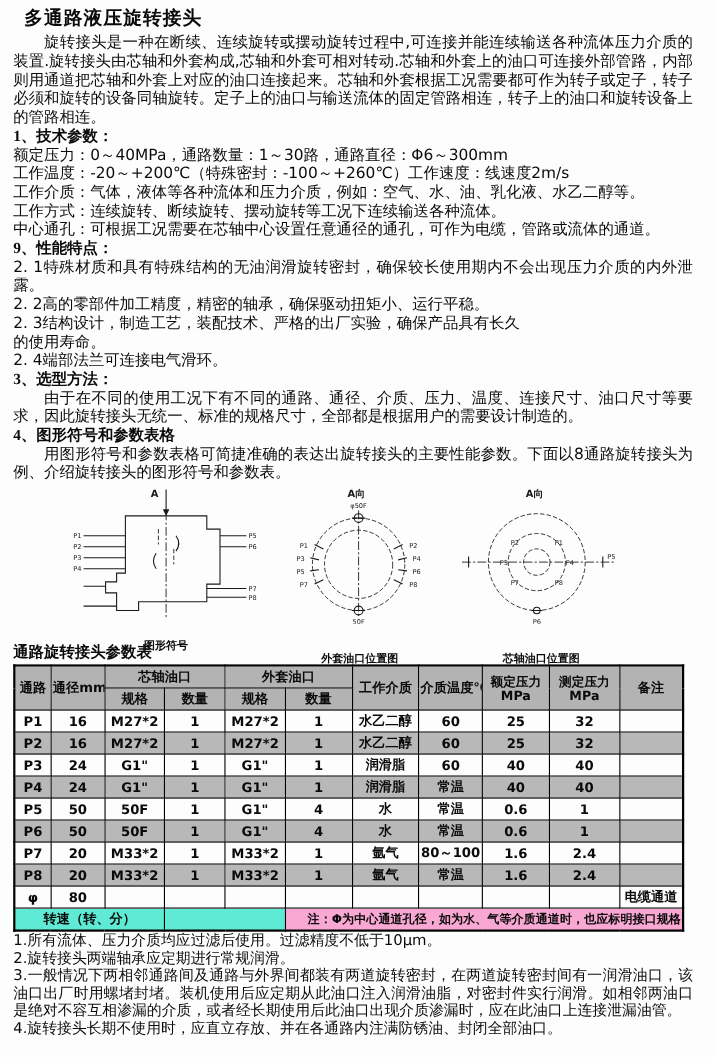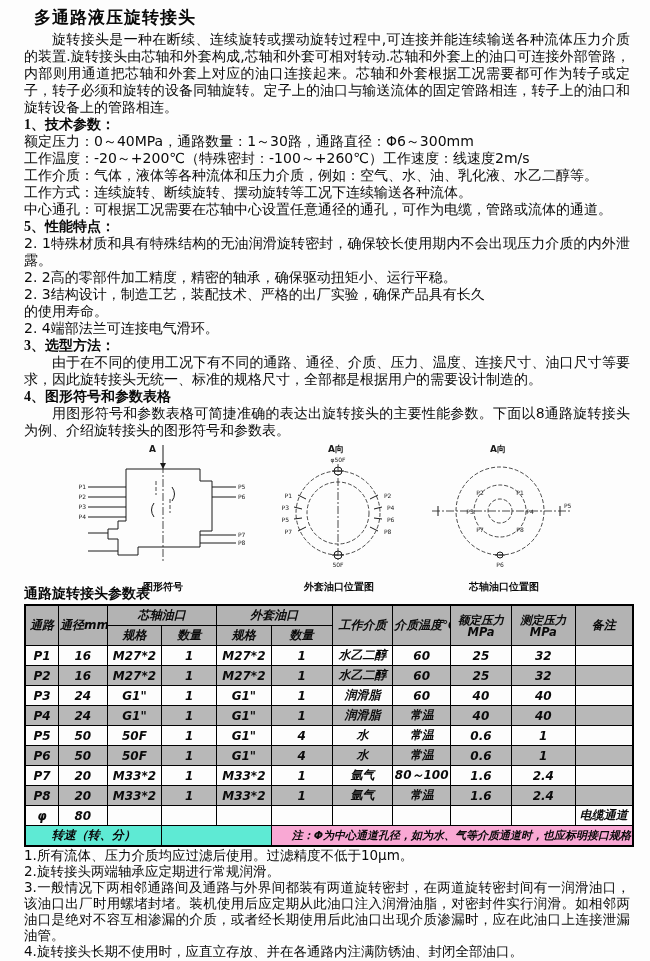--- a/index.html
+++ b/index.html
@@ -1,43 +1,43 @@
 <!DOCTYPE html>
 <html><head>
 <meta charset="utf-8">
 <style>
   html,body { margin:0; padding:0; background:#e8e8e8; }
   .page {
     position:relative; width:650px; height:961px; margin:0 auto;
     background:#fdfdfd; color:#0a0a0a; overflow:hidden;
     font-family:"DejaVu Sans", sans-serif;
-    box-sizing:border-box; padding:6px 20px 0 24px;
+    box-sizing:border-box; padding:6px 20px 0 12px;
   }
   .doc-title { font-size:17px; font-weight:bold; margin:0 0 3px 10px; line-height:22px; letter-spacing:1px; }
   p.body-par { font-size:14px; line-height:17px; margin:0; text-align:justify; }
   .indent { text-indent:2em; }
   .sec-heading { font-size:14px; font-weight:bold; line-height:17px; margin:0;font-family:Liberation Serif, serif; }
   .line { font-size:14px; line-height:17px; }
   
   .diagrams { display:flex; align-items:flex-start; padding:4px 0 0 52px; height:138px; }
   .diagram { display:flex; flex-direction:column; align-items:center; }
-  .diagram + .diagram { margin-left:14px; }
+  .diagram + .diagram { margin-left:14px;gap:12px; }
   .diagram svg { display:block; }
   .diagram .caption { font-size:10px; font-weight:bold; margin-top:13px; }
   svg .ln { stroke:#1a1a1a; stroke-width:1; fill:none; }
   svg .dash { stroke:#1a1a1a; stroke-width:0.8; fill:none; stroke-dasharray:4 2; }
   svg .dashdot { stroke:#1a1a1a; stroke-width:0.8; fill:none; stroke-dasharray:8 2 2 2; }
   svg text { fill:#1a1a1a; font-family:"DejaVu Sans", sans-serif; }
   .t-small { font-size:6px; }
   .t-view { font-size:9px; font-weight:bold; }
   
   .table-title { font-size:14px; font-weight:bold; line-height:20px; margin:2px 0 1px 0; }
   table.params {
     border-collapse:collapse; width:610px; table-layout:fixed;
-    font-size:12px; font-weight:bold; border:2px solid #000;font-style:italic;
+    font-size:12px; font-weight:bold; border:2px solid #000;
   }
   table.params th, table.params td {
     border:1px solid #000; text-align:center; vertical-align:middle;
     padding:0 1px; height:19px; overflow:hidden; white-space:nowrap;
   }
   table.params thead th { background:#b3b3b3; height:19px; font-size:12px; }
   table.params thead .two-line { line-height:12px; font-size:11.5px; }
   table.params tbody tr:nth-child(even) { background:#b8b8b8; }
   table.params tfoot td.gray { background:#5eead4; }
   table.params tfoot td.note-cell { text-align:right; font-size:11px; padding-left:4px; background:#f9a8d4; }
@@ -54,21 +54,21 @@
 
   <p class="body-par indent">旋转接头是一种在断续、连续旋转或摆动旋转过程中,可连接并能连续输送各种流体压力介质的装置.旋转接头由芯轴和外套构成,芯轴和外套可相对转动.芯轴和外套上的油口可连接外部管路，内部则用通道把芯轴和外套上对应的油口连接起来。芯轴和外套根据工况需要都可作为转子或定子，转子必须和旋转的设备同轴旋转。定子上的油口与输送流体的固定管路相连，转子上的油口和旋转设备上的管路相连。</p>
 
   <h3 class="sec-heading">1、技术参数：</h3>
   <div class="line">额定压力：0～40MPa，通路数量：1～30路，通路直径：Φ6～300mm</div>
   <div class="line">工作温度：-20～+200℃（特殊密封：-100～+260℃）工作速度：线速度2m/s</div>
   <div class="line">工作介质：气体，液体等各种流体和压力介质，例如：空气、水、油、乳化液、水乙二醇等。</div>
   <div class="line">工作方式：连续旋转、断续旋转、摆动旋转等工况下连续输送各种流体。</div>
   <div class="line">中心通孔：可根据工况需要在芯轴中心设置任意通径的通孔，可作为电缆，管路或流体的通道。</div>
 
-  <h3 class="sec-heading">5、性能特点：</h3>
+  <h3 class="sec-heading">9、性能特点：</h3>
   <p class="body-par">2. 1特殊材质和具有特殊结构的无油润滑旋转密封，确保较长使用期内不会出现压力介质的内外泄露。</p>
   <p class="body-par">2. 2高的零部件加工精度，精密的轴承，确保驱动扭矩小、运行平稳。</p>
   <p class="body-par">2. 3结构设计，制造工艺，装配技术、严格的出厂实验，确保产品具有长久</p>
   <p class="body-par">的使用寿命。</p>
   <p class="body-par">2. 4端部法兰可连接电气滑环。</p>
 
   <h3 class="sec-heading">3、选型方法：</h3>
   <p class="body-par indent">由于在不同的使用工况下有不同的通路、通径、介质、压力、温度、连接尺寸、油口尺寸等要求，因此旋转接头无统一、标准的规格尺寸，全部都是根据用户的需要设计制造的。</p>
 
   <h3 class="sec-heading">4、图形符号和参数表格</h3>

